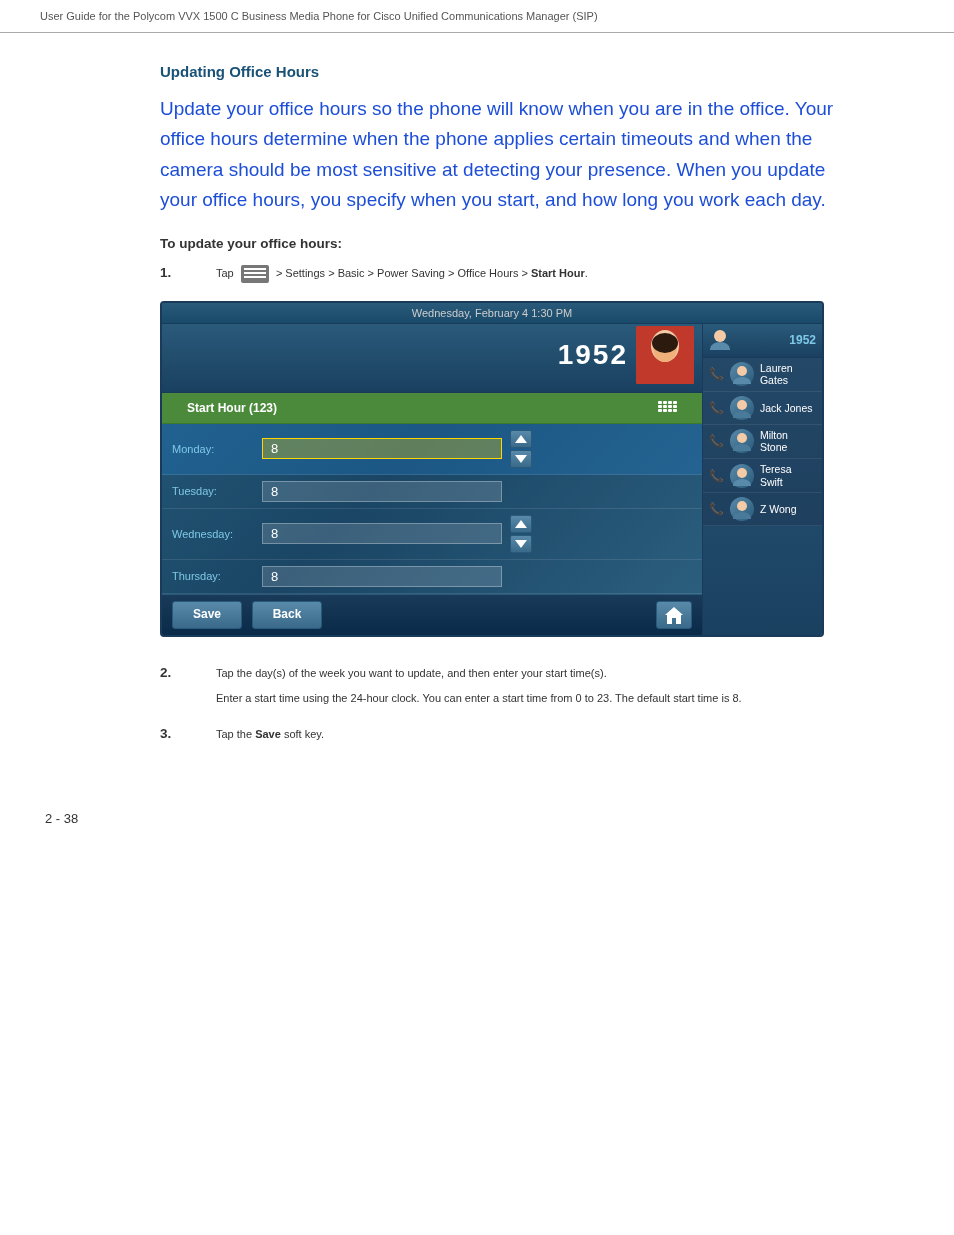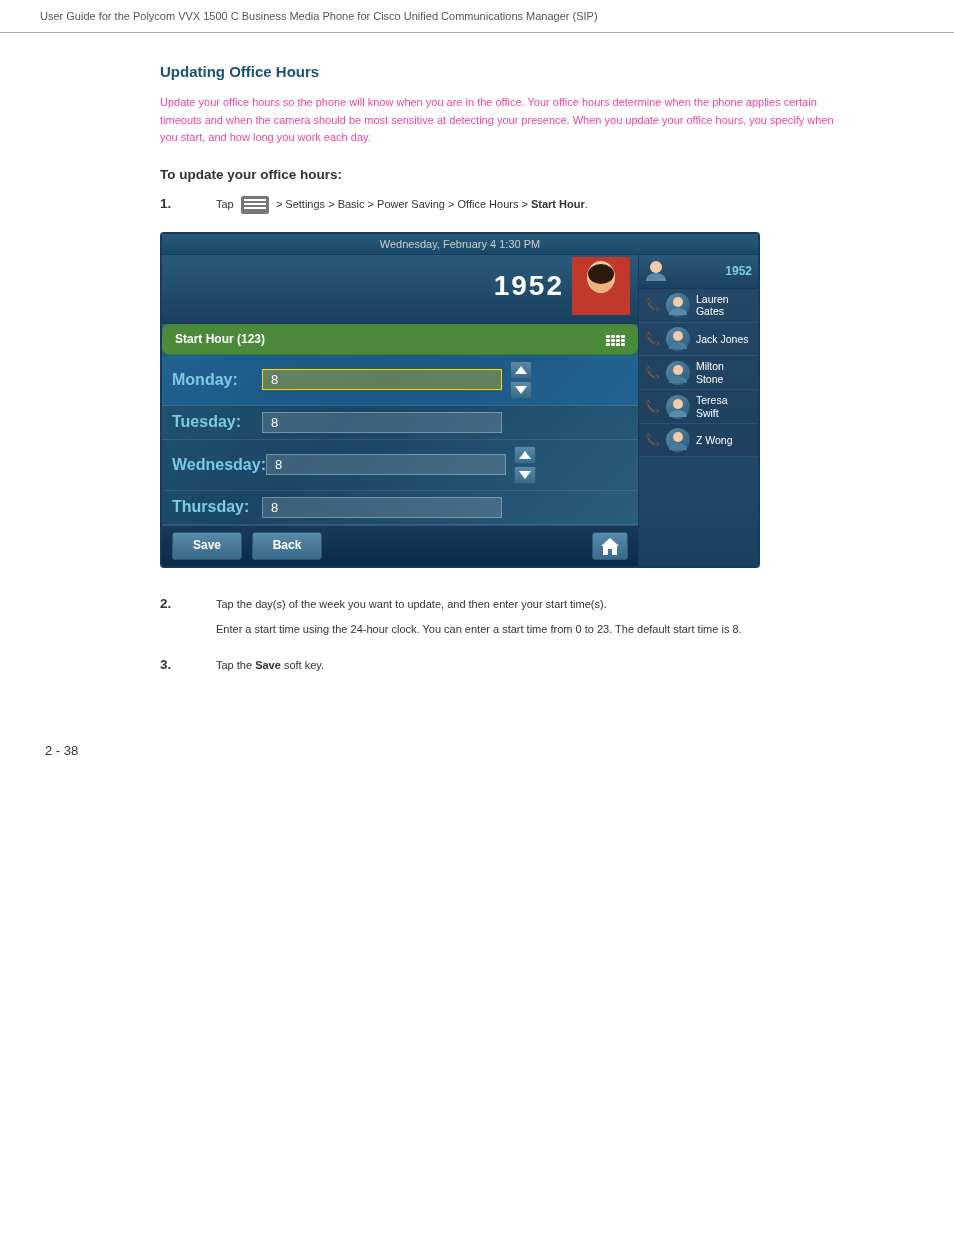--- a/index.html
+++ b/index.html
@@ -20,23 +20,23 @@
     .content {
       padding: 30px 100px 30px 160px;
     }
     .section-title {
       color: #1a5276;
       font-size: 15px;
       font-weight: bold;
       margin-bottom: 14px;
     }
     .body-text {
-      font-size: 11px;
+      font-size: 19px;
       line-height: 1.6;
-      color: #ec4899;
+      color: #1d4ed8;
       margin-bottom: 20px;
     }
     .instruction-heading {
       font-size: 13.5px;
       font-weight: bold;
       margin-bottom: 14px;
     }
     .step {
       display: flex;
       align-items: flex-start;
@@ -68,21 +68,21 @@
       display: block;
       position: absolute;
       top: 3px; left: 3px; right: 3px;
       height: 2px;
       background: repeating-linear-gradient(to bottom, #fff 0, #fff 2px, transparent 2px, transparent 4px);
       background: #fff;
       box-shadow: 0 4px 0 #fff, 0 8px 0 #fff;
     }
     
     .phone-screen {
-      width: 600px;
+      width: 664px;
       background: linear-gradient(135deg, #2a6a8a 0%, #1a4a6a 40%, #3a7a9a 100%);
       border: 2px solid #1a3a5a;
       border-radius: 4px;
       margin: 18px 0 28px 0;
       overflow: hidden;
       position: relative;
     }
     .phone-header {
       background: linear-gradient(to bottom, #2a5a7a, #1a4a6a);
       color: #fff;
@@ -135,26 +135,25 @@
       align-items: center;
       justify-content: center;
       overflow: hidden;
     }
     
     .start-hour-bar {
       background: #4a8a3a;
       color: #fff;
       font-size: 12px;
       font-weight: bold;
-      padding: 8px 13px;
-      display: flex;
-      align-items: flex-end;
+      padding: 8px 25px;
+      display: flex;
+      align-items: flex-start;
       justify-content: space-between;
       border-bottom: 1px solid #3a7a2a;
-      border-radius: 7px;
     }
     .grid-icon {
       display: inline-grid;
       grid-template-columns: repeat(4,4px);
       gap: 1px;
     }
     .grid-dot {
       width: 4px; height: 3px;
       background: #fff;
       border-radius: 1px;
@@ -165,23 +164,23 @@
       align-items: center;
       padding: 6px 10px;
       border-bottom: 1px solid rgba(255,255,255,0.1);
       background: rgba(30,60,90,0.3);
     }
     .day-row.active {
       background: rgba(30,100,160,0.5);
     }
     .day-label {
       color: #7ec8e8;
-      font-size: 16px;
+      font-size: 11px;
       min-width: 90px;
-      font-weight: bold;
+      font-weight: normal;
     }
     .day-value-box {
       background: rgba(255,255,255,0.15);
       border: 1px solid rgba(255,255,255,0.3);
       color: #fff;
       font-size: 13px;
       width: 240px;
       padding: 2px 8px;
       display: flex;
       align-items: center;

